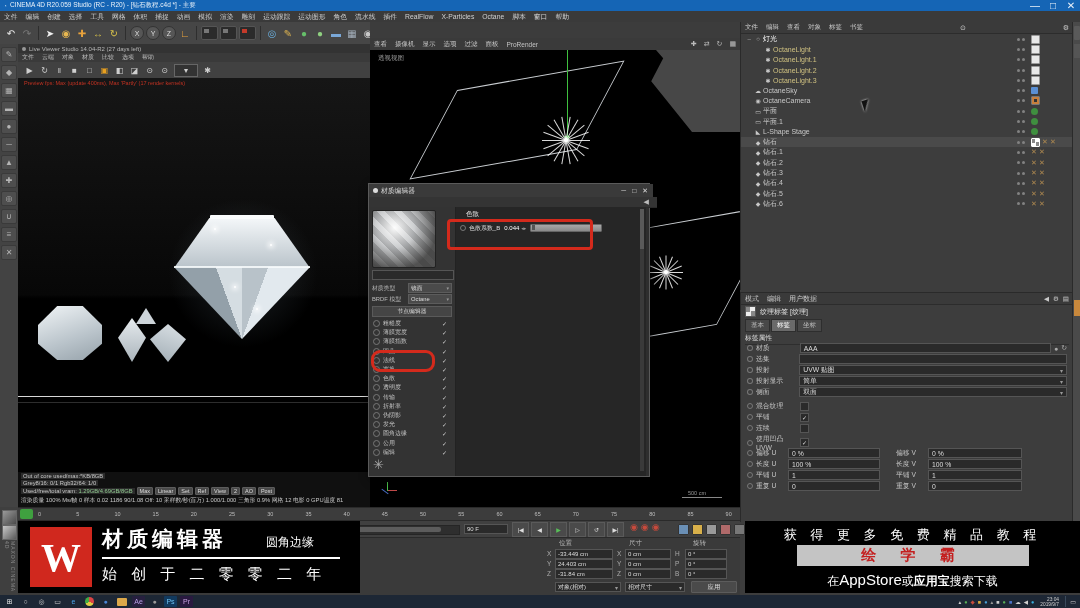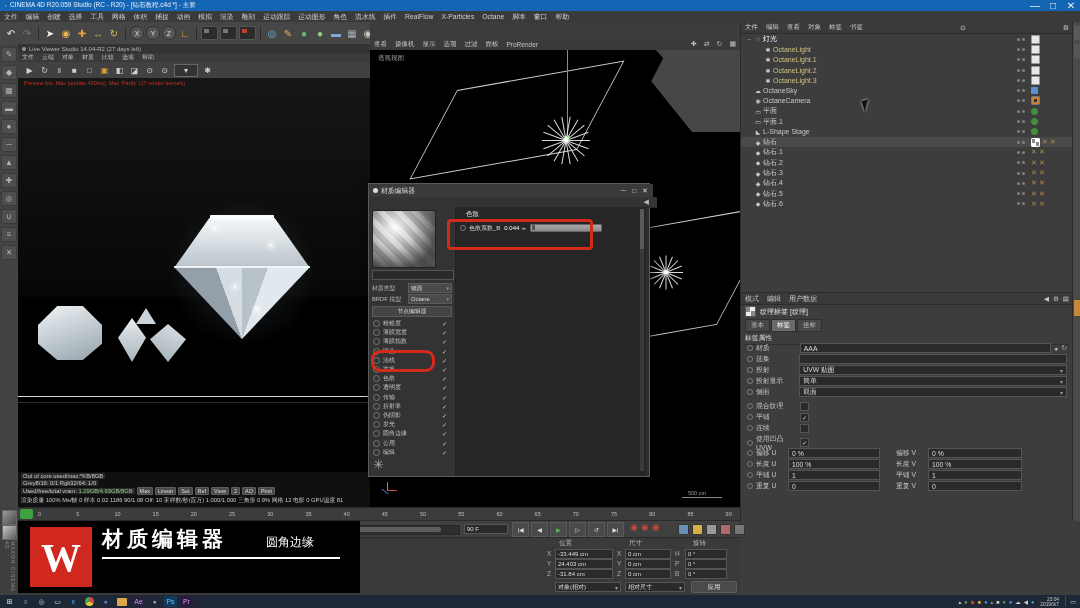--- a/index.html
+++ b/index.html
@@ -826,22 +826,32 @@
     <div class="redbox" style="left:2px;top:166px;width:58px;height:16px;border-radius:9px"></div>
   </div>
 
   <div id="brand-left" class="abs">
     <div class="abs" style="left:12px;top:6px;width:62px;height:60px;background:#d0281e;display:flex;align-items:center;justify-content:center">
       <span style="font-size:40px;font-weight:bold;color:#fff;font-family:'Liberation Serif','DejaVu Serif',serif">W</span>
     </div>
     <div class="abs" style="left:84px;top:4px;font-size:21px;font-weight:bold;letter-spacing:4px">材质编辑器</div>
     <div class="abs" style="left:248px;top:13px;font-size:12px">圆角边缘</div>
     <div class="abs" style="left:84px;top:36px;width:238px;height:2px;background:#fff"></div>
-  </div>
-
+    <div class="abs" style="left:84px;top:44px;font-size:15px;letter-spacing:5px">始 创 于 二 零 零 二 年</div>
+  </div>
+
+  <div id="brand-right" class="abs">
+    <div class="abs" style="left:0;top:5px;width:335px;text-align:center;font-size:13px;letter-spacing:5px">获 得 更 多 免 费 精 品 教 程</div>
+    <div class="abs" style="left:52px;top:24px;width:232px;height:21px;background:#c4c4c4;display:flex;align-items:center;justify-content:center">
+      <span style="color:#c41f1f;font-weight:bold;font-size:15px;letter-spacing:10px">绘 学 霸</span>
+    </div>
+    <div class="abs" style="left:0;top:50px;width:335px;text-align:center;font-size:12px">
+      <span>在</span><span style="font-size:15px;letter-spacing:0">AppStore</span><span>或</span><span style="font-weight:bold">应用宝</span><span>搜索下载</span>
+    </div>
+  </div>
 
   <div id="edge-strip" class="abs">
     <div class="abs" style="left:2px;top:3px;width:13px;height:13px;background:linear-gradient(135deg,#9a9a9a,#4a4a4a);border:1px solid #666"></div>
     <div class="abs" style="left:2px;top:18px;width:13px;height:13px;background:linear-gradient(135deg,#c8c8c8,#5a5a5a);border:1px solid #666"></div>
     <div class="abs" style="left:4px;top:34px;writing-mode:vertical-rl;font-size:5px;color:#8a8a8a;letter-spacing:1px">MAXON CINEMA 4D</div>
   </div>
 
   <div id="taskbar" class="abs">
     <span id="tb-apps" class="flex">
         <span class="tb-app" style="color: rgb(232, 232, 232);">⊞</span>

